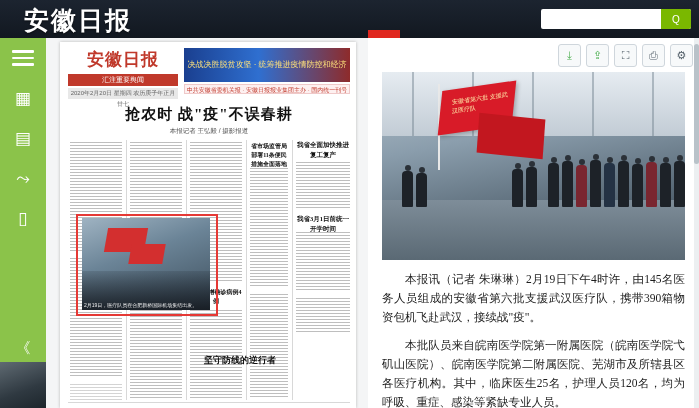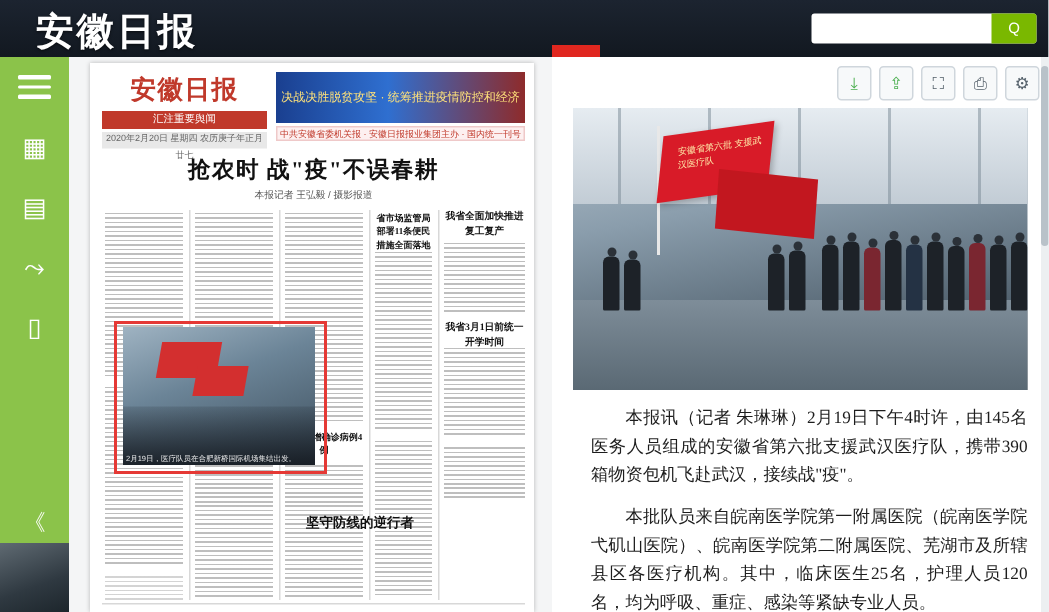--- a/index.html
+++ b/index.html
@@ -196,21 +196,21 @@
     background:#2b3138;
   }
   .art-photo .p.red{background:#7a2630;}
   .art-photo .p.blue{background:#243244;}
   .art-body{
     position:absolute;left:14px;top:232px;width:303px;
     font-family:"Liberation Serif", serif;
     font-size:11.5px;line-height:19px;color:#1d1d1d;
     text-align:justify;
   }
-  .art-body p{margin:0 0 9px 12px;text-indent:2em;}
+  .art-body p{margin:0 0 9px 0;text-indent:2em;}
   
   .badge-round{
     position:absolute;left:368px;top:30px;width:32px;height:34px;
     background:#e0271f;border-radius:0 0 16px 16px;
     display:flex;align-items:center;justify-content:center;
     color:#ffe08a;font-size:13px;
   }
   
   .scrollbar{
     position:absolute;right:0;top:38px;width:5px;height:370px;background:#eceff1;
@@ -295,21 +295,21 @@
     <div class="txtblock" style="position:absolute;left:236px;top:256px;width:54px;height:36px;"></div>
 
     <div class="np-photo" style="left:22px;top:176px;width:128px;height:92px;">
       <div class="flagA" style="left:24px;top:10px;width:40px;height:24px;"></div>
       <div class="flagB" style="left:48px;top:26px;width:34px;height:20px;"></div>
       <div class="crowd"></div>
       <div class="caption">2月19日，医疗队员在合肥新桥国际机场集结出发。</div>
     </div>
     <div class="highlight-box" style="left:16px;top:172px;width:142px;height:102px;"></div>
 
-    <div class="np-mini-title" style="left:130px;top:300px;width:100px;font-size:9px;line-height:13px;">坚守防线的逆行者</div>
+    <div class="np-mini-title" style="left:130px;top:312px;width:100px;font-size:9px;line-height:13px;">坚守防线的逆行者</div>
     <div class="rule-h" style="left:8px;top:360px;width:282px;"></div>
   </div>
 </div>
 
 <div class="badge-round">❤</div>
 
 <div class="article-pane">
 
   <div class="art-toolbar">
     <div class="tb green">⤓</div>

